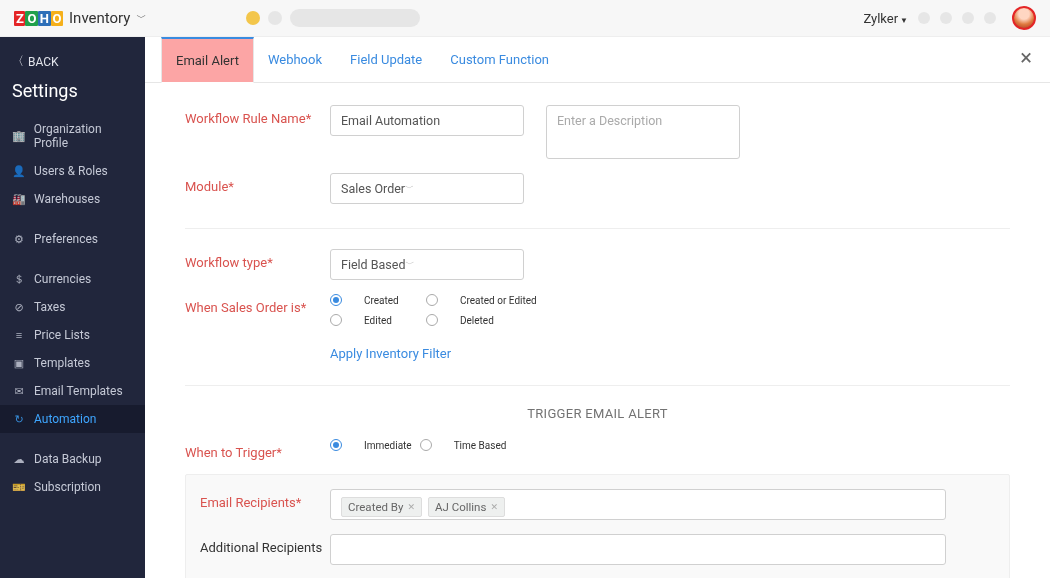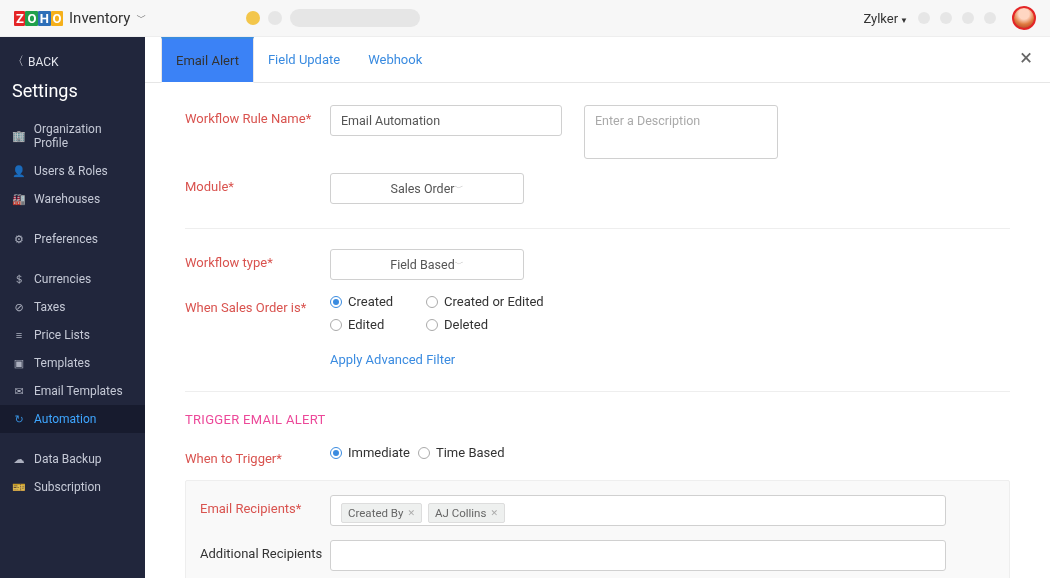--- a/index.html
+++ b/index.html
@@ -34,41 +34,41 @@
     .sb-heading { color: #fff; font-size: 18px; font-weight: 400; padding: 4px 12px 14px; }
     .sb-item { display: flex; align-items: center; gap: 8px; padding: 7px 12px; font-size: 12px; color: #c5c9d6; cursor: pointer; }
     .sb-item.active { background: #171b2e; color: #3ea6ff; }
     .sb-icon { width: 14px; height: 14px; display: inline-flex; align-items: center; justify-content: center; font-size: 11px; opacity: .85; }
     .sb-gap { height: 12px; }
 
     
     .main { flex: 1; background: #fff; overflow: auto; position: relative; }
     .tabs-row { display: flex; align-items: center; border-bottom: 1px solid #e6e6e6; padding: 0 16px; height: 46px; position: relative; }
     .tab { padding: 0 14px; height: 46px; display: flex; align-items: center; font-size: 13px; color: #3a8be0; cursor: pointer; }
-    .tab.active { color: #333; border: 1px solid #e6e6e6; border-bottom: 1px solid #fff; border-top: 2px solid #3a8be0; margin-bottom: -1px; background: #3b82f6; }
+    .tab.active { color: #333; border: 1px solid #e6e6e6; border-bottom: 1px solid #fff; border-top: 2px solid #3a8be0; margin-bottom: -1px; background: #fca5a5; }
     .close-x { position: absolute; right: 18px; top: 10px; font-size: 22px; color: #666; cursor: pointer; line-height: 1; }
 
     .form-area { padding: 22px 40px 40px; }
     .row { display: flex; align-items: flex-start; margin-bottom: 14px; }
     .label { width: 145px; font-size: 13px; flex-shrink: 0; padding-top: 6px; }
     .label.req { color: #d9534f; }
     .text-input, .select-input, .textarea-input, .wide-input { border: 1px solid #d0d0d0; border-radius: 3px; font-size: 12.5px; color: #555; background: #fff; padding: 7px 10px; }
-    .text-input { width: 232px; }
-    .select-input { width: 194px; height: 31px; display: flex; align-items: center; justify-content: center; cursor: pointer; }
+    .text-input { width: 194px; }
+    .select-input { width: 194px; height: 31px; display: flex; align-items: center; justify-content: flex-start; cursor: pointer; }
     .select-caret { color: #999; font-size: 9px; }
     .textarea-input { width: 194px; height: 54px; margin-left: 22px; color: #aaa; }
     .radio-group { display: grid; grid-template-columns: 96px 140px; row-gap: 8px; column-gap: 0; }
-    .radio-item { display: flex; align-items: center; gap: 6px; font-size: 13px; cursor: pointer; }
+    .radio-item { display: flex; align-items: center; gap: 22px; font-size: 10px; cursor: pointer; }
     .radio-dot { width: 12px; height: 12px; border: 1px solid #aaa; border-radius: 50%; display: inline-flex; align-items: center; justify-content: center; }
     .radio-dot.on { border-color: #3a8be0; }
     .radio-dot.on::after { content: ''; width: 6px; height: 6px; background: #3a8be0; border-radius: 50%; }
     .radio-stack { display: flex; gap: 8px; }
     .link-text { color: #3a8be0; font-size: 13px; cursor: pointer; padding-top: 6px; display: inline-block; margin-left: 145px; }
     .divider { border: none; border-top: 1px solid #eee; margin: 24px 0 20px; }
-    .section-h { font-size: 13px; color: #ec4899; letter-spacing: .3px; margin-bottom: 18px; }
+    .section-h { font-size: 13px; color: #737373; letter-spacing: .3px; margin-bottom: 18px; text-align: center; }
     .sub-block { background: #f9f9f9; border: 1px solid #eee; padding: 14px 14px 4px; border-radius: 2px; margin-top: 6px; }
     .wide-input { width: 616px; height: 31px; display: flex; align-items: center; gap: 6px; flex-wrap: wrap; }
     .chip { background: #eef0ef; border: 1px solid #ddd; border-radius: 2px; padding: 2px 6px; font-size: 11.5px; display: inline-flex; align-items: center; gap: 4px; color: #666; }
     .chip-x { color: #aaa; font-size: 9px; cursor: pointer; }
     .sub-block .label { color: #333; }
     .sub-block .label.req { color: #d9534f; }
   </style>
 </head>
 <body>
 
@@ -153,22 +153,23 @@
           <span class="sb-icon">🎫</span>
           <span>Subscription</span>
         </div>
       </div>
   </div>
 
   <div class="main">
     <div class="tabs-row">
       <div id="tabs-holder" style="display:flex;">
           <div class="tab active">Email Alert</div>
+          <div class="tab">Webhook</div>
           <div class="tab">Field Update</div>
-          <div class="tab">Webhook</div>
+          <div class="tab">Custom Function</div>
         </div>
       <span class="close-x">×</span>
     </div>
 
     <div class="form-area">
 
       <div class="row">
         <div class="label req">Workflow Rule Name*</div>
         <input class="text-input" value="Email Automation" style="">
         <div class="textarea-input">Enter a Description</div>
@@ -207,21 +208,21 @@
               <span class="radio-dot"></span>
               <span>Edited</span>
             </div>
             <div class="radio-item">
               <span class="radio-dot"></span>
               <span>Deleted</span>
             </div>
           </div>
       </div>
 
-      <a class="link-text">Apply Advanced Filter</a>
+      <a class="link-text">Apply Inventory Filter</a>
 
       <hr class="divider">
 
       <div class="section-h">TRIGGER EMAIL ALERT</div>
 
       <div class="row">
         <div class="label req">When to Trigger*</div>
         <div class="radio-stack" id="trigger-opts">
             <div class="radio-item">
               <span class="radio-dot on"></span>

